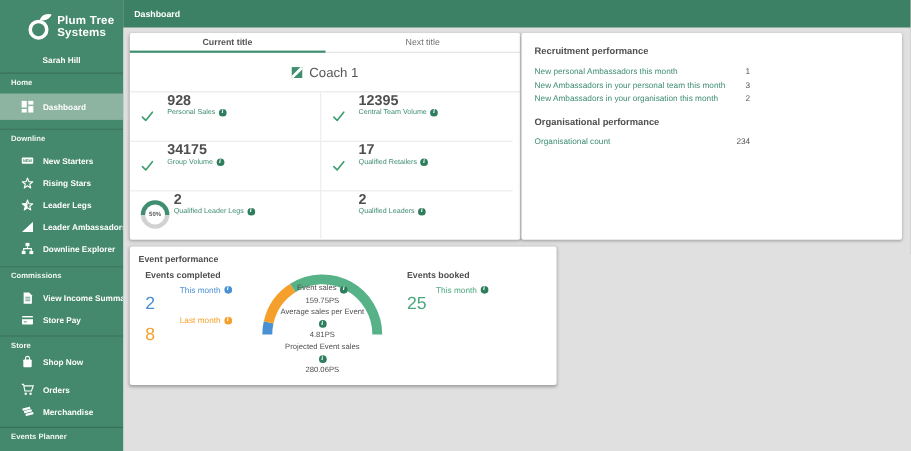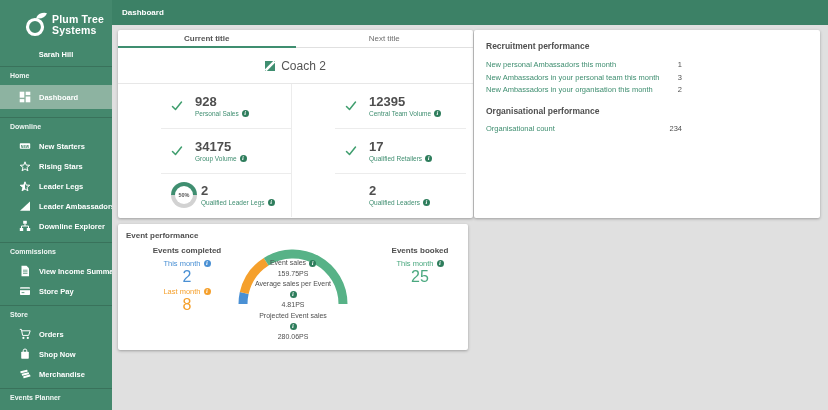--- a/index.html
+++ b/index.html
@@ -23,31 +23,31 @@
 
   
   .topbar{position:absolute;left:112px;top:0;width:716px;height:25px;background:#3c8166;z-index:2;
           display:flex;align-items:center;padding-left:10px;}
   .topbar-title{color:#fff;font-size:8px;font-weight:bold;}
 
   
   .card{position:absolute;background:#fff;border-radius:2px;box-shadow:0 1px 3px rgba(0,0,0,.3);}
   .card-title{left:118px;top:30px;width:355px;height:188px;}
   .card-recruit{left:474px;top:30px;width:346px;height:188px;padding:11px 12px;}
-  .card-event{left:118px;top:224px;width:350px;height:126px;}
+  .card-event{left:118px;top:224px;width:388px;height:126px;}
 
   
   .tabs{display:flex;height:18px;}
   .tab{flex:1;display:flex;align-items:center;justify-content:center;font-size:8px;color:#6e6e6e;
        border-bottom:1px solid #e0e0e0;cursor:pointer;}
   .tab.active{color:#555;font-weight:bold;border-bottom:2px solid #3f8e70;}
   .coach-row{height:36px;display:flex;align-items:center;justify-content:center;gap:6px;
              font-size:12px;color:#555;border-bottom:1px solid #e7e7e7;}
   .stats{height:133px;display:grid;grid-template-columns:174px 174px;grid-template-rows:repeat(3,1fr);}
-  .tile{display:flex;align-items:center;padding-left:10px;border-top:1px solid #ececec;margin-left:43px;}
+  .tile{display:flex;padding-left:10px;border-top:1px solid #ececec;}
   .tile:nth-child(-n+2){border-top:none;}
   .tile:nth-child(odd){border-right:1px solid #ececec;}
   .ind{flex:0 0 24px;display:flex;align-items:center;}
   .ind.wide{flex-basis:30px;}
   .num{font-size:13px;font-weight:bold;color:#4f4f4f;line-height:14px;}
   .lbl{font-size:6.5px;color:#3f8e70;display:flex;align-items:center;gap:3px;margin-top:1px;}
 
   .donut{position:relative;width:26px;height:26px;border-radius:50%;}
   .donut::after{content:"";position:absolute;inset:4px;background:#fff;border-radius:50%;}
   .donut-label{position:absolute;inset:0;display:flex;align-items:center;justify-content:center;
@@ -63,21 +63,21 @@
   
   .r-head{font-size:8.5px;font-weight:bold;color:#4f4f4f;margin:0 0 8px 0;}
   .r-head2{margin:9px 0 7px 0;}
   .r-rows{width:196px;}
   .r-row{display:flex;justify-content:space-between;align-items:baseline;line-height:12.5px;font-size:7.5px;}
   .r-row .lab{color:#3f8e70;}
   .r-row .val{color:#4f4f4f;}
 
   
   .ev-title{position:absolute;left:8px;top:7px;font-size:8px;font-weight:bold;color:#4f4f4f;}
-  .ev-block{position:absolute;text-align:center;}
+  .ev-block{position:absolute;text-align:left;}
   .ev-left{left:14px;top:22px;width:110px;}
   .ev-right{left:252px;top:22px;width:100px;}
   .blk-head{font-size:8px;font-weight:bold;color:#4f4f4f;margin-bottom:4px;}
   .mon{font-size:7.5px;display:flex;align-items:center;justify-content:center;gap:3px;margin-top:2px;}
   .mon.blue{color:#4a90d4;} .mon.orange{color:#f5a02c;} .mon.green{color:#4aa87f;}
   .big{font-size:16px;line-height:17px;}
   .big.blue{color:#4a90d4;} .big.orange{color:#f5a02c;} .big.green{color:#4aa87f;}
   .gauge-svg{position:absolute;left:115px;top:22px;}
   .gauge-text{position:absolute;left:105px;top:34px;width:140px;text-align:center;
               font-size:7px;color:#4f4f4f;line-height:10.5px;}
@@ -175,35 +175,35 @@
       <svg width="12" height="12" viewBox="0 0 12 12">
         <rect x="1" y="2.2" width="10" height="7.8" rx="0.8" fill="#fff"></rect>
         <rect x="1" y="3.6" width="10" height="1.6" fill="#44886d"></rect>
         <path d="M2.6,7.6 H5.4" stroke="#44886d" stroke-width="0.8"></path>
       </svg>
       <span>Store Pay</span>
     </div>
 
     <div class="sec m4">Store</div>
 
+    <div class="item">
+      <svg width="12" height="12" viewBox="0 0 12 12">
+        <rect x="2.2" y="3.8" width="7.6" height="7" rx="0.8" fill="#fff"></rect>
+        <path d="M4.2,4.6 V2.8 A1.8,1.8 0 0 1 7.8,2.8 V4.6" fill="none" stroke="#fff" stroke-width="1"></path>
+      </svg>
+      <span>Shop Now</span>
+    </div>
+
     <div class="item first">
       <svg width="12" height="12" viewBox="0 0 12 12">
         <path d="M0.8,1.4 H2.4 L3.6,7.4 H9.6 L11.2,2.8 H2.8" fill="none" stroke="#fff" stroke-width="1"></path>
         <circle cx="4.4" cy="9.9" r="1.1" fill="#fff"></circle>
         <circle cx="8.8" cy="9.9" r="1.1" fill="#fff"></circle>
       </svg>
       <span>Orders</span>
-    </div>
-
-    <div class="item">
-      <svg width="12" height="12" viewBox="0 0 12 12">
-        <rect x="2.2" y="3.8" width="7.6" height="7" rx="0.8" fill="#fff"></rect>
-        <path d="M4.2,4.6 V2.8 A1.8,1.8 0 0 1 7.8,2.8 V4.6" fill="none" stroke="#fff" stroke-width="1"></path>
-      </svg>
-      <span>Shop Now</span>
     </div>
 
     <div class="item">
       <svg width="12" height="12" viewBox="0 0 12 12">
         <g fill="#fff" transform="rotate(-14 6 6)">
           <rect x="2" y="2.3" width="7.2" height="2.1" rx="0.4"></rect>
           <rect x="2.8" y="5" width="7.2" height="2.1" rx="0.4"></rect>
           <rect x="3.6" y="7.7" width="7.2" height="2.1" rx="0.4"></rect>
         </g>
       </svg>
@@ -224,21 +224,21 @@
   <section class="card card-title">
     <div class="tabs">
       <div class="tab active">Current title</div>
       <div class="tab">Next title</div>
     </div>
     <div class="coach-row">
       <svg width="10" height="10" viewBox="0 0 10 10">
         <rect width="10" height="10" fill="#3f8e70"></rect>
         <path d="M0.5,9.5 L9.5,0.5" stroke="#fff" stroke-width="2.6"></path>
       </svg>
-      <span>Coach 2</span>
+      <span>Coach 1</span>
     </div>
 
     <div class="stats">
       <div class="tile">
         <div class="ind">
             <svg width="12" height="12" viewBox="0 0 12 12">
           <polyline points="1.5,6.5 4.5,9.5 10.5,2" fill="none" stroke="#3f9e6e" stroke-width="1.5" stroke-linecap="round" stroke-linejoin="round"></polyline>
             </svg>
           </div>
         <div>

